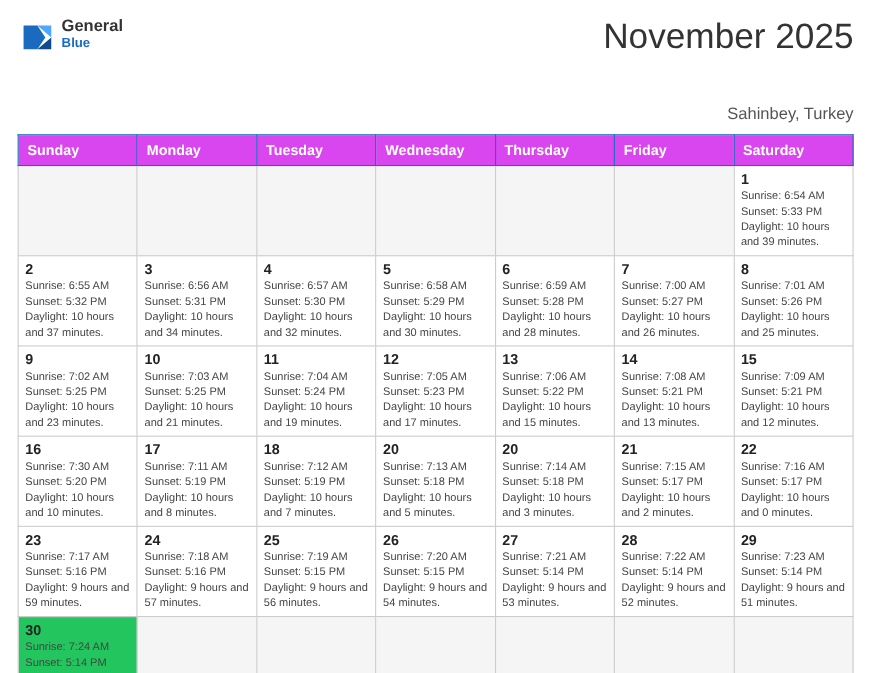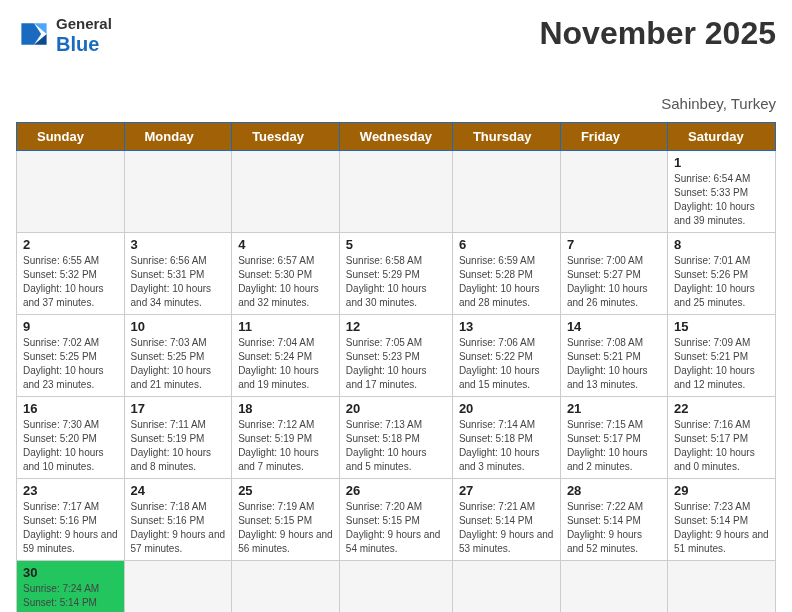--- a/index.html
+++ b/index.html
@@ -21,41 +21,41 @@
       align-items: flex-start;
       gap: 4px;
     }
     .logo-icon {
       width: 36px;
       height: 36px;
     }
     .title-block { text-align: right; }
     .month-title {
       font-size: 32px;
-      font-weight: bold;
+      font-weight: normal;
       color: #333;
       line-height: 1.1;
     }
     .subtitle {
       font-size: 15px;
       color: #555;
       margin-top: 44px;
     }
     .calendar {
       width: 100%;
       border-collapse: collapse;
       border: 1px solid #ccc;
     }
     .calendar th {
-      background-color: #a16207;
+      background-color: #d946ef;
       color: #fff;
       font-size: 13px;
       font-weight: bold;
       text-align: left;
-      padding: 6px 20px;
+      padding: 6px 8px;
       border: 1px solid #1a6bbf;
     }
     .calendar td {
       vertical-align: top;
       border: 1px solid #ccc;
       padding: 4px 6px;
       font-size: 10.5px;
       color: #333;
       width: calc(100% / 7);
       min-height: 70px;
@@ -87,21 +87,21 @@
 
 <div class="header">
   <div class="logo">
     <svg class="logo-icon" viewBox="0 0 40 40" xmlns="http://www.w3.org/2000/svg">
       <polygon points="6,8 20,8 28,20 20,32 6,32" fill="#1a6bbf"></polygon>
       <polygon points="20,8 34,8 34,20" fill="#4da6ff"></polygon>
       <polygon points="20,32 34,32 34,20" fill="#0d4a8f"></polygon>
     </svg>
     <div>
       <div style="font-size:15px; color:#333; font-weight:bold; line-height:1.1"><span style="color:#333">General</span></div>
-      <div style="font-size:20px; color:#1a6bbf; font-weight:bold; line-height:1.1">Blue</div>
+      <div style="font-size:12px; color:#1a6bbf; font-weight:bold; line-height:1.1">Blue</div>
     </div>
   </div>
   <div class="title-block">
     <div class="month-title">November 2025</div>
     <div class="subtitle">Sahinbey, Turkey</div>
   </div>
 </div>
 
 <table class="calendar">
   <thead>

